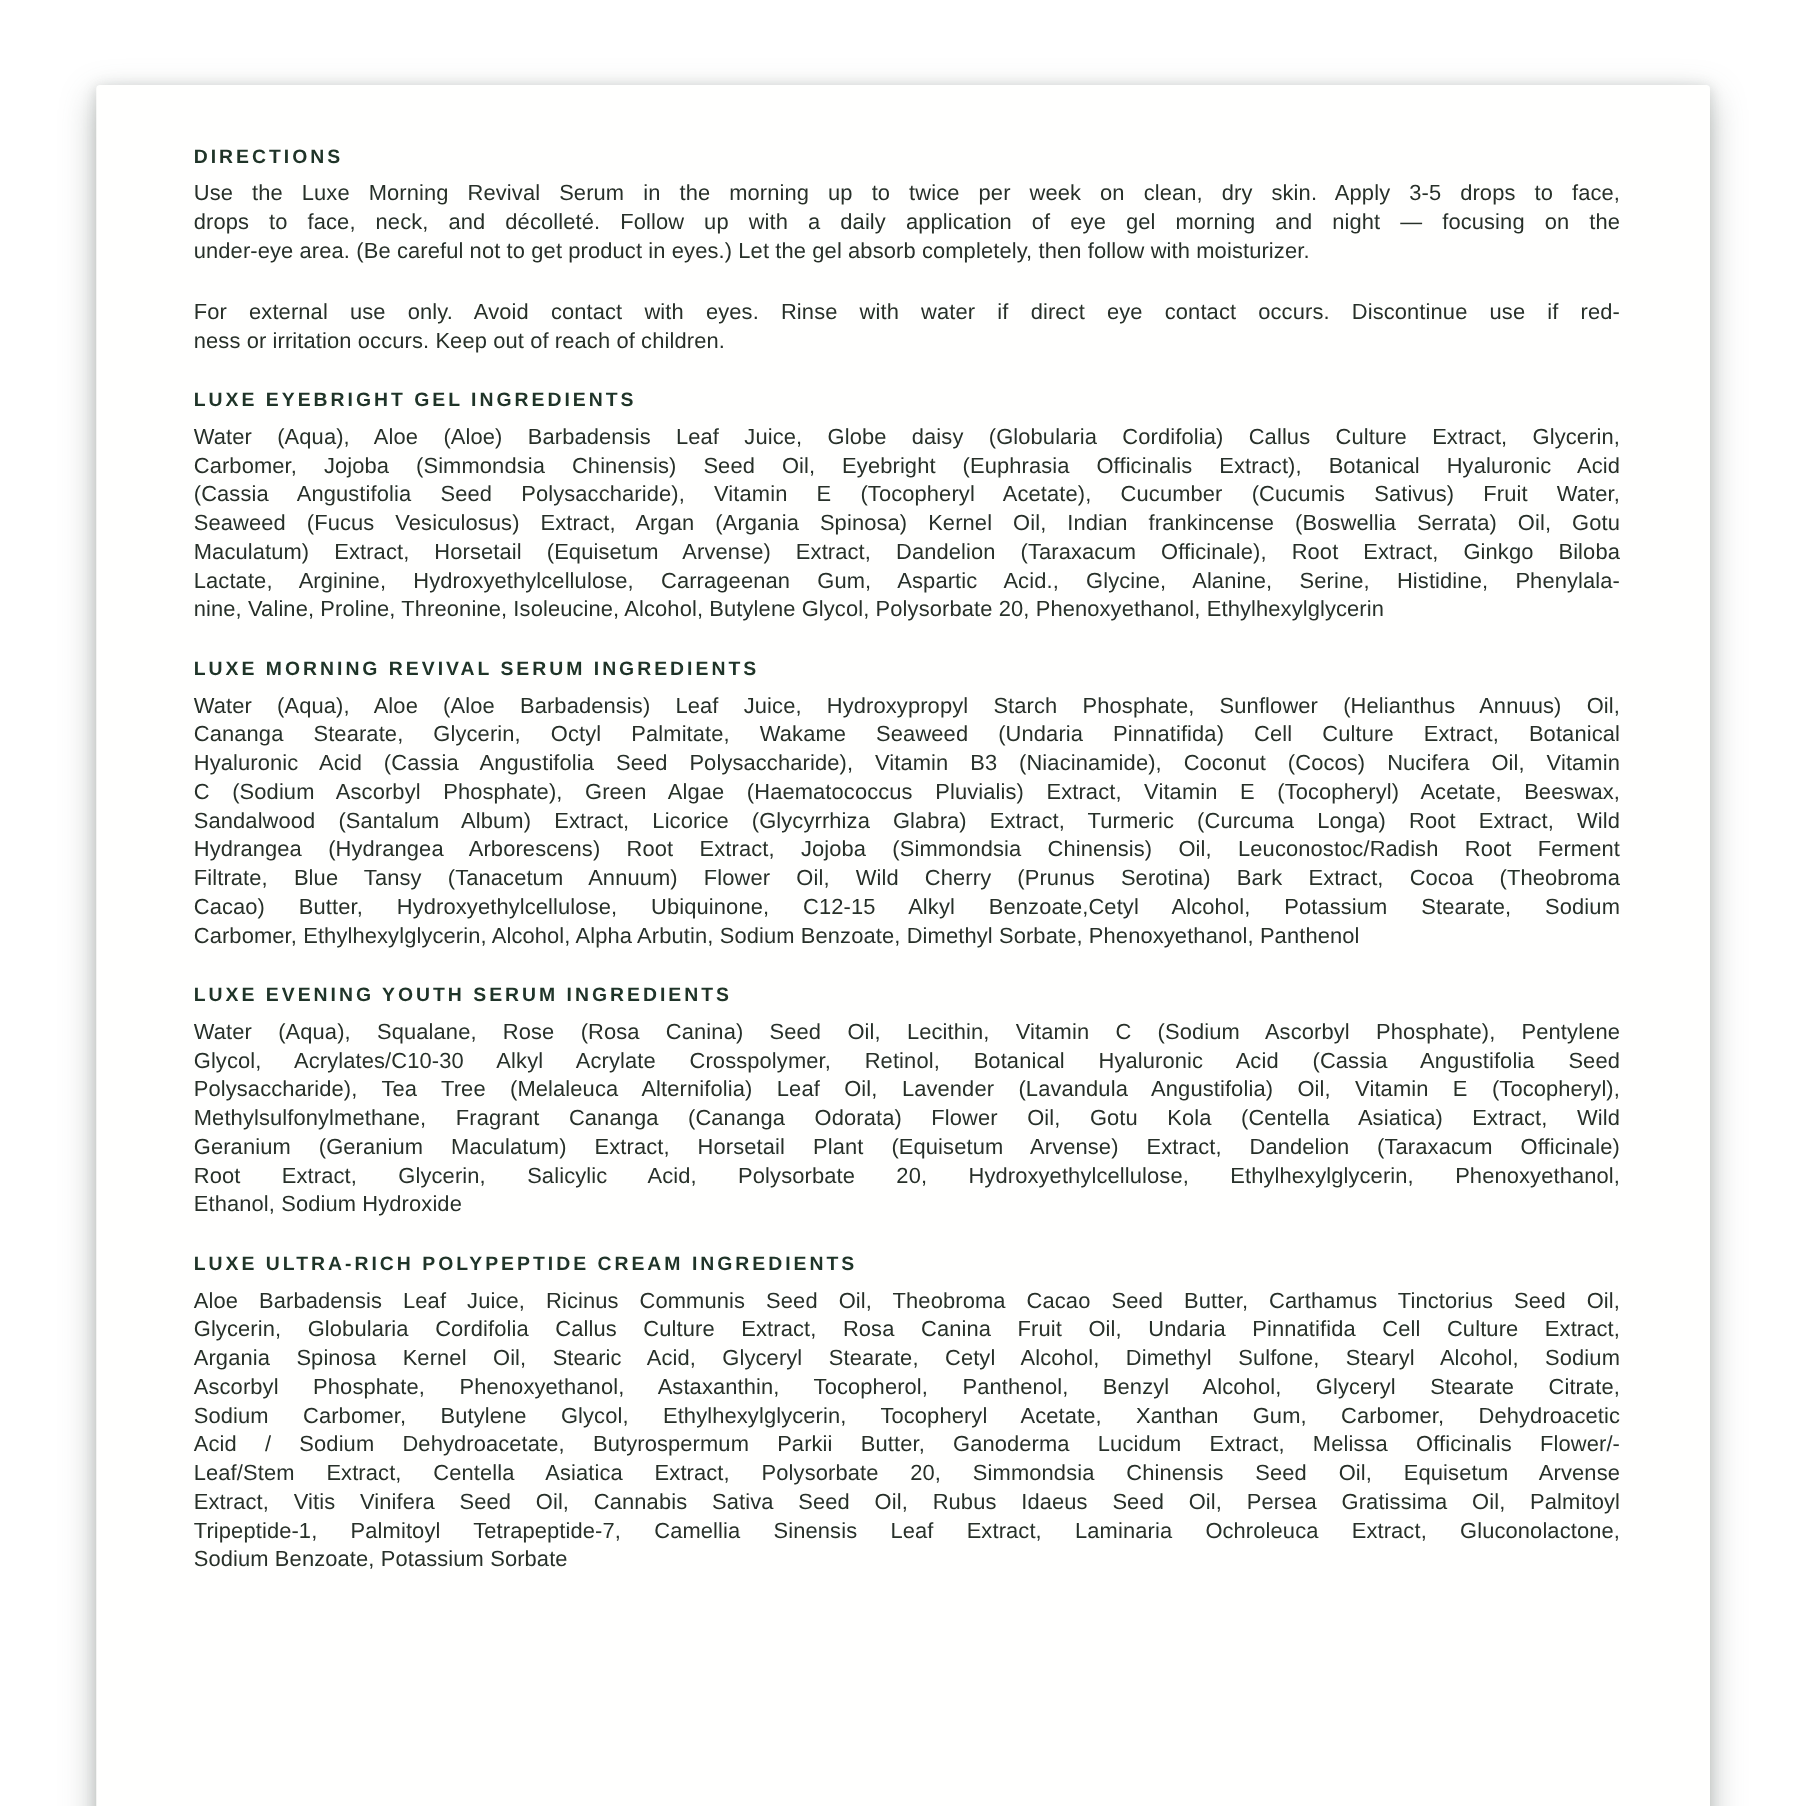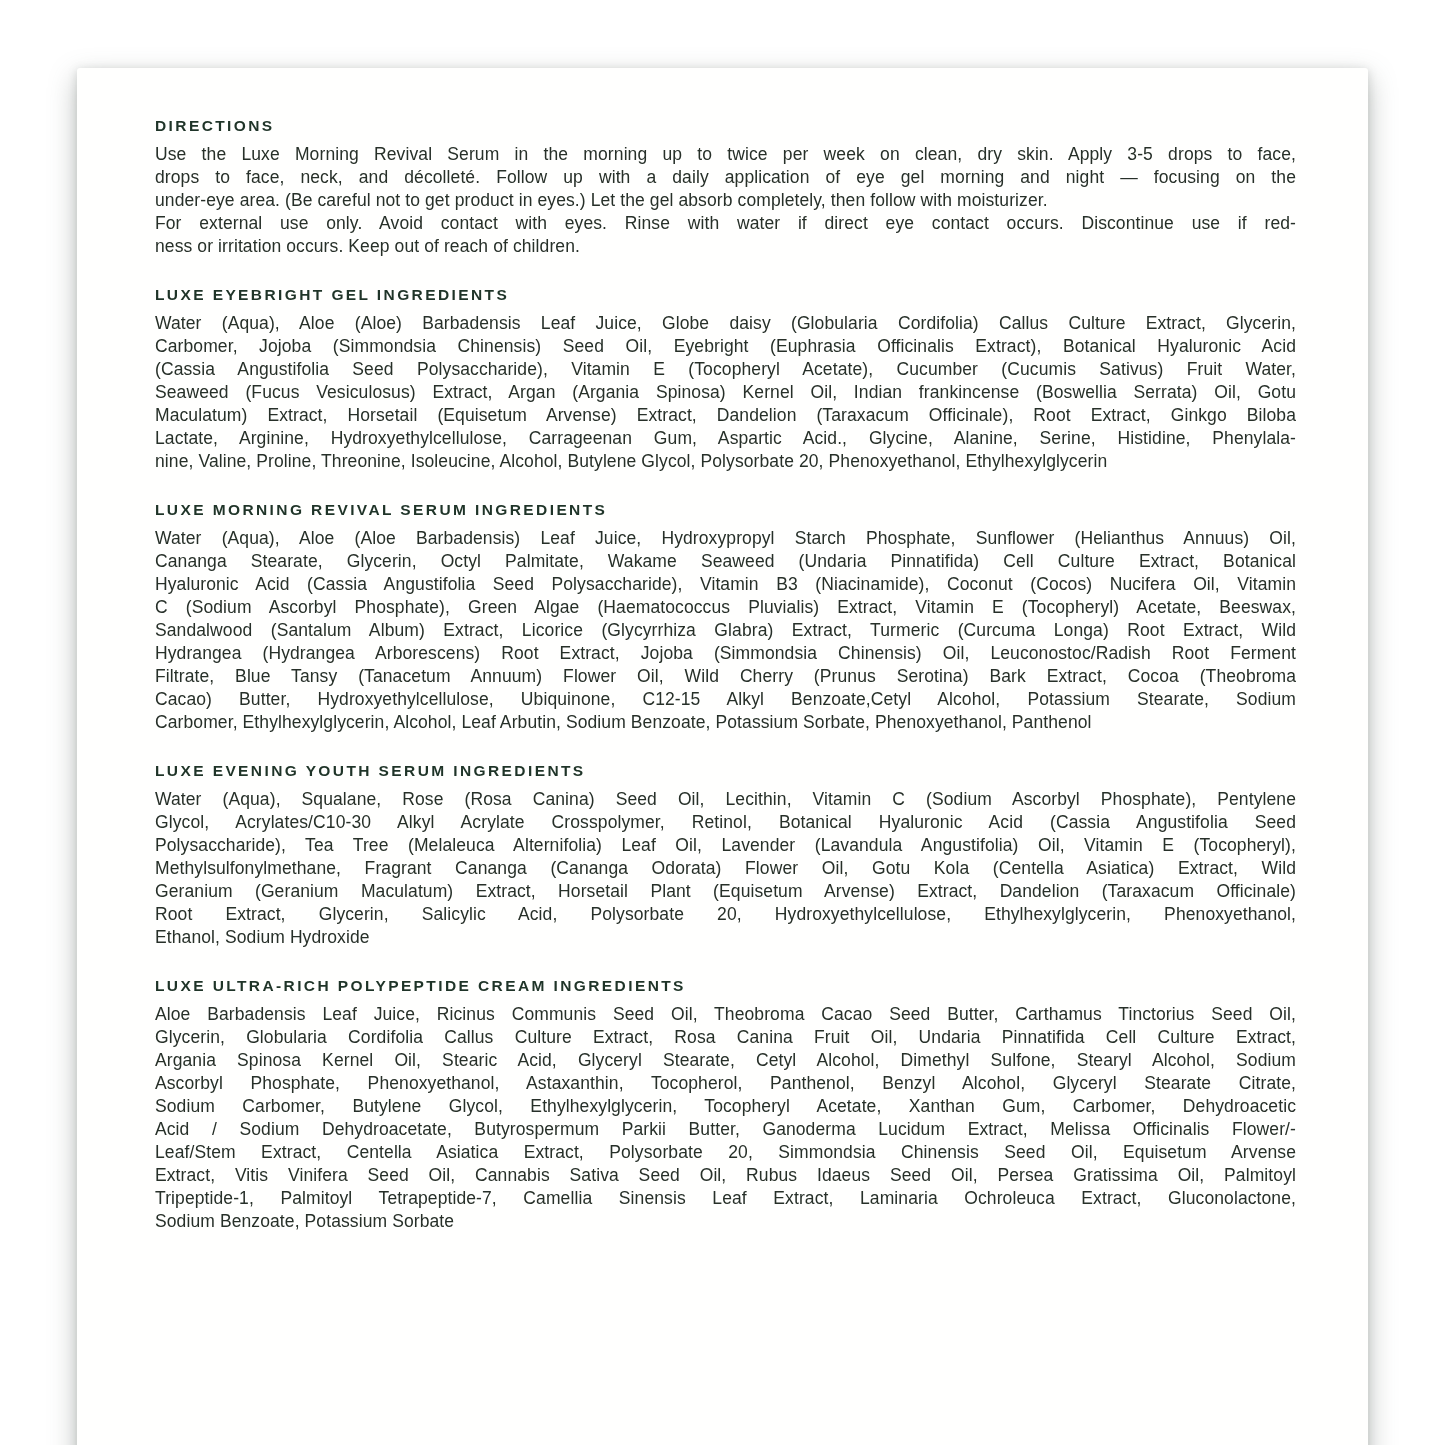--- a/index.html
+++ b/index.html
@@ -29,21 +29,21 @@
   }
   .section { margin-bottom: 28px; }
   .section-heading {
     font-size: 15.5px;
     font-weight: 700;
     letter-spacing: 2.4px;
     line-height: 18px;
     color: var(--heading-color);
     margin-bottom: 8px;
   }
-  .para { }
+  .para { margin-bottom: 26px; }
   .para:last-child { margin-bottom: 0; }
   .para .line {
     font-size: 17.5px;
     line-height: 23px;
     letter-spacing: 0.1px;
     color: var(--body-color);
     text-align: justify;
     text-align-last: justify;
   }
   .para .line:last-child { text-align-last: left; }
@@ -83,21 +83,21 @@
     <div class="section-heading">LUXE MORNING REVIVAL SERUM INGREDIENTS</div>
     <div class="para">
         <div class="line">Water (Aqua), Aloe (Aloe Barbadensis) Leaf Juice, Hydroxypropyl Starch Phosphate, Sunflower (Helianthus Annuus) Oil,</div>
         <div class="line">Cananga Stearate, Glycerin, Octyl Palmitate, Wakame Seaweed (Undaria Pinnatifida) Cell Culture Extract, Botanical</div>
         <div class="line">Hyaluronic Acid (Cassia Angustifolia Seed Polysaccharide), Vitamin B3 (Niacinamide), Coconut (Cocos) Nucifera Oil, Vitamin</div>
         <div class="line">C (Sodium Ascorbyl Phosphate), Green Algae (Haematococcus Pluvialis) Extract, Vitamin E (Tocopheryl) Acetate, Beeswax,</div>
         <div class="line">Sandalwood (Santalum Album) Extract, Licorice (Glycyrrhiza Glabra) Extract, Turmeric (Curcuma Longa) Root Extract, Wild</div>
         <div class="line">Hydrangea (Hydrangea Arborescens) Root Extract, Jojoba (Simmondsia Chinensis) Oil, Leuconostoc/Radish Root Ferment</div>
         <div class="line">Filtrate, Blue Tansy (Tanacetum Annuum) Flower Oil, Wild Cherry (Prunus Serotina) Bark Extract, Cocoa (Theobroma</div>
         <div class="line">Cacao) Butter, Hydroxyethylcellulose, Ubiquinone, C12-15 Alkyl Benzoate,Cetyl Alcohol, Potassium Stearate, Sodium</div>
-        <div class="line">Carbomer, Ethylhexylglycerin, Alcohol, Leaf Arbutin, Sodium Benzoate, Potassium Sorbate, Phenoxyethanol, Panthenol</div>
+        <div class="line">Carbomer, Ethylhexylglycerin, Alcohol, Alpha Arbutin, Sodium Benzoate, Dimethyl Sorbate, Phenoxyethanol, Panthenol</div>
       </div>
   </div>
 
   <div class="section">
     <div class="section-heading">LUXE EVENING YOUTH SERUM INGREDIENTS</div>
     <div class="para">
         <div class="line">Water (Aqua), Squalane, Rose (Rosa Canina) Seed Oil, Lecithin, Vitamin C (Sodium Ascorbyl Phosphate), Pentylene</div>
         <div class="line">Glycol, Acrylates/C10-30 Alkyl Acrylate Crosspolymer, Retinol, Botanical Hyaluronic Acid (Cassia Angustifolia Seed</div>
         <div class="line">Polysaccharide), Tea Tree (Melaleuca Alternifolia) Leaf Oil, Lavender (Lavandula Angustifolia) Oil, Vitamin E (Tocopheryl),</div>
         <div class="line">Methylsulfonylmethane, Fragrant Cananga (Cananga Odorata) Flower Oil, Gotu Kola (Centella Asiatica) Extract, Wild</div>

